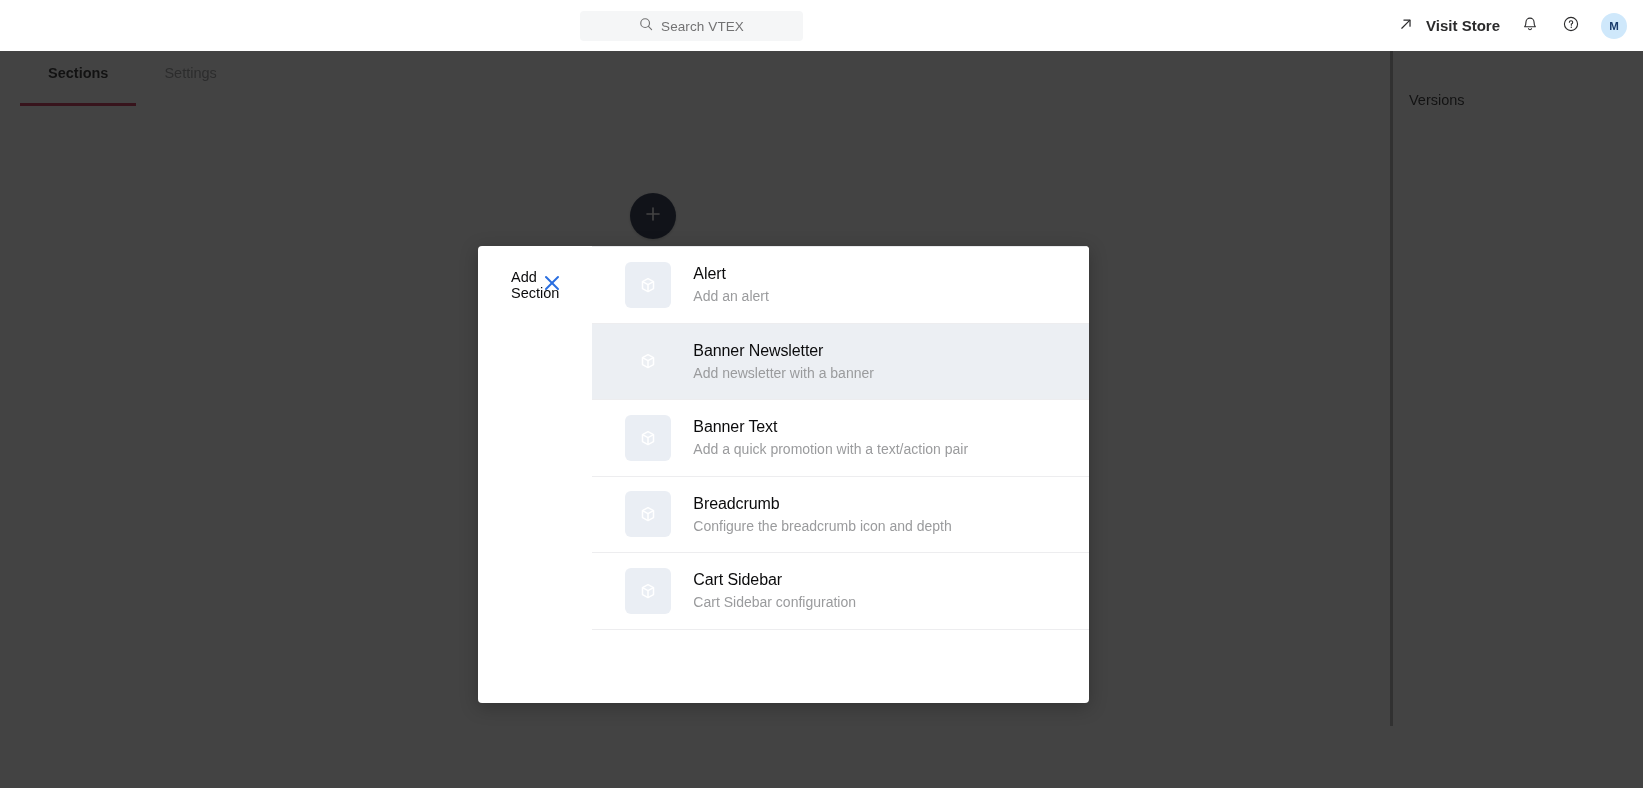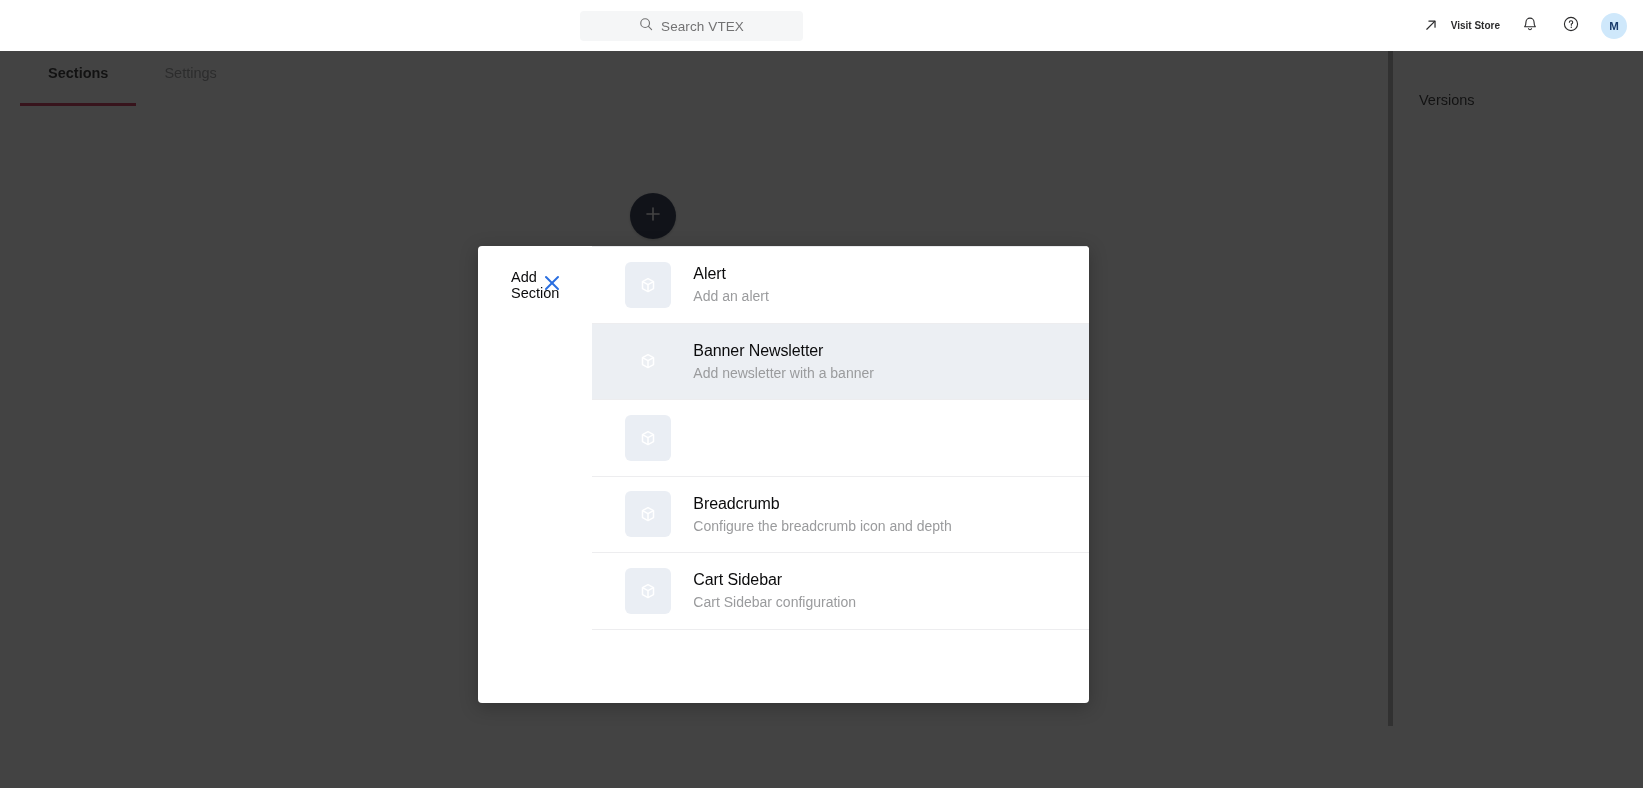--- a/index.html
+++ b/index.html
@@ -57,21 +57,21 @@
     top: 0;
     height: 51px;
     display: flex;
     align-items: center;
     gap: 19px;
   }
   .visit-store {
     display: flex;
     align-items: center;
     gap: 13px;
-    font-size: 10px;
+    font-size: 15px;
     color: #2b2b2c;
     cursor: pointer;
     font-weight: 600;
   }
   .icon-btn {
     width: 22px; height: 22px;
     display: flex; align-items: center; justify-content: center;
     cursor: pointer;
     color: #2b2b2c;
   }
@@ -162,21 +162,21 @@
   
   .workspace {
     position: relative;
     height: 675px;
     display: flex;
   }
   .ws-main {
     position: relative;
     width: 1393px;
     height: 100%;
-    border-right: 5px solid #a3a3a3;
+    border-right: 3px solid #a3a3a3;
     background: #ffffff;
   }
   .tabs {
     position: absolute;
     top: 14px; left: 0;
     width: 100%;
     height: 41px;
     display: flex;
     padding-left: 20px;
     gap: 0;
@@ -215,21 +215,21 @@
   .add-fab svg { stroke: #ffffff; }
 
   .ws-side {
     position: relative;
     flex: 1;
     height: 100%;
     background: #ffffff;
   }
   .versions-label {
     position: absolute;
-    left: 26px;
+    left: 16px;
     top: 41px;
     font-size: 14.5px;
     color: #0b0b0c;
   }
 
   
   .overlay {
     position: absolute;
     top: 51px; left: 0;
     width: 1643px;
@@ -462,20 +462,24 @@
       </div>
 
       <div class="sec-row">
         <div class="sec-icon">
           <svg width="26" height="26" viewBox="0 0 26 26" fill="none">
             <path d="M7.5 9.6l5.5-3 5.5 3v7l-5.5 3-5.5-3z" stroke="#ffffff" stroke-width="1.5" stroke-linejoin="round"></path>
             <path d="M7.5 9.6l5.5 3 5.5-3" stroke="#ffffff" stroke-width="1.5" stroke-linejoin="round"></path>
             <path d="M13 12.6v6.9" stroke="#ffffff" stroke-width="1.5"></path>
           </svg>
         </div>
+        <div class="sec-text">
+          <div class="sec-name">Banner Text</div>
+          <div class="sec-desc">Add a quick promotion with a text/action pair</div>
+        </div>
       </div>
 
       <div class="sec-row">
         <div class="sec-icon">
           <svg width="26" height="26" viewBox="0 0 26 26" fill="none">
             <path d="M7.5 9.6l5.5-3 5.5 3v7l-5.5 3-5.5-3z" stroke="#ffffff" stroke-width="1.5" stroke-linejoin="round"></path>
             <path d="M7.5 9.6l5.5 3 5.5-3" stroke="#ffffff" stroke-width="1.5" stroke-linejoin="round"></path>
             <path d="M13 12.6v6.9" stroke="#ffffff" stroke-width="1.5"></path>
           </svg>
         </div>

